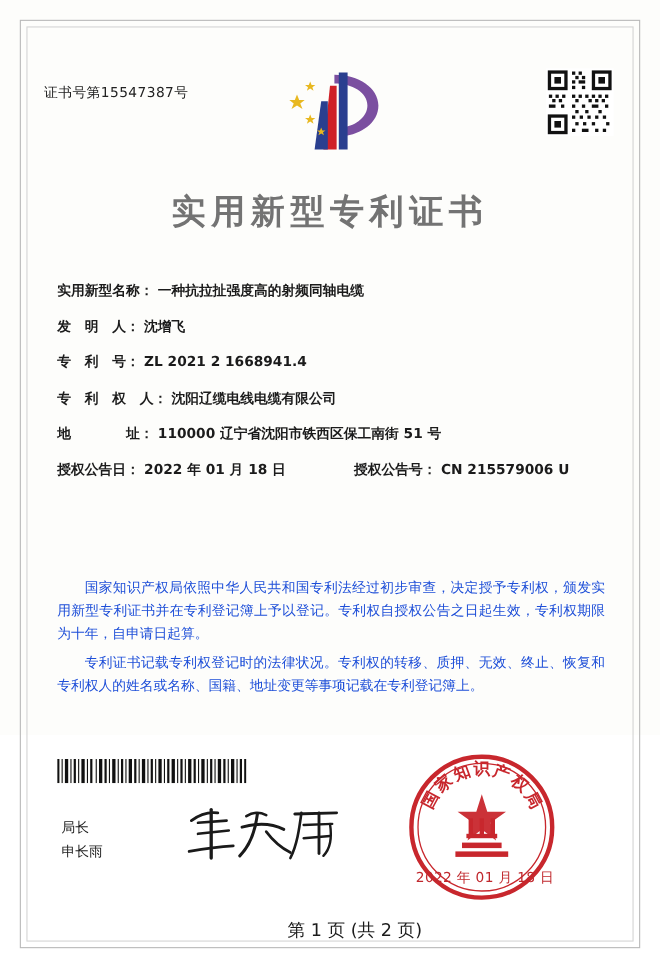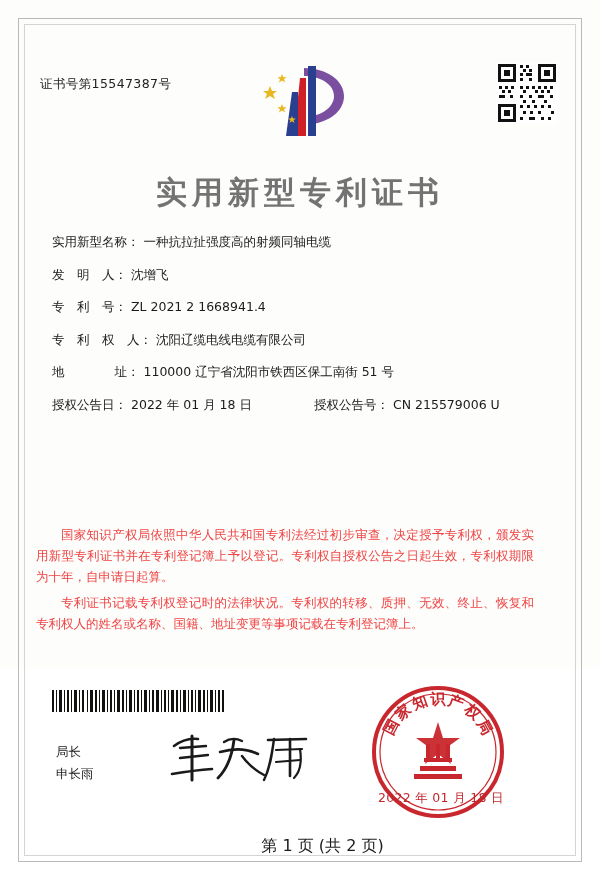--- a/index.html
+++ b/index.html
@@ -79,22 +79,23 @@
     font-weight: bold;
     letter-spacing: 5px;
     color: #737373;
     font-family: "DejaVu Sans", "Liberation Sans", sans-serif;
   }
 
   
   .fields {
     position: absolute;
     left: 52px;
-    top: 234px;
+    top: 256px;
     width: 500px;
+    font-weight: bold;
   }
   .field-row {
     display: flex;
     align-items: baseline;
     margin-bottom: 15.5px;
     font-size: 12.5px;
     color: #1b1b1b;
     font-family: "DejaVu Sans", "Liberation Sans", sans-serif;
   }
   .field-label {
@@ -110,27 +111,27 @@
     margin-right: 0;
   }
   .field-gap {
     display: inline-block;
     width: 62px;
   }
 
   
   .paragraphs {
     position: absolute;
-    left: 36px;
+    left: 52px;
     top: 525px;
     width: 498px;
     font-size: 12.5px;
     line-height: 21px;
-    color: #ef4444;
-    font-family: Liberation Sans, sans-serif;
+    color: #1d4ed8;
+    font-family: Liberation Mono, monospace;
     text-align: justify;
   }
   .paragraphs p {
     margin: 0 0 5px 0;
     text-indent: 25px;
   }
 
   
   .barcode {
     position: absolute;

